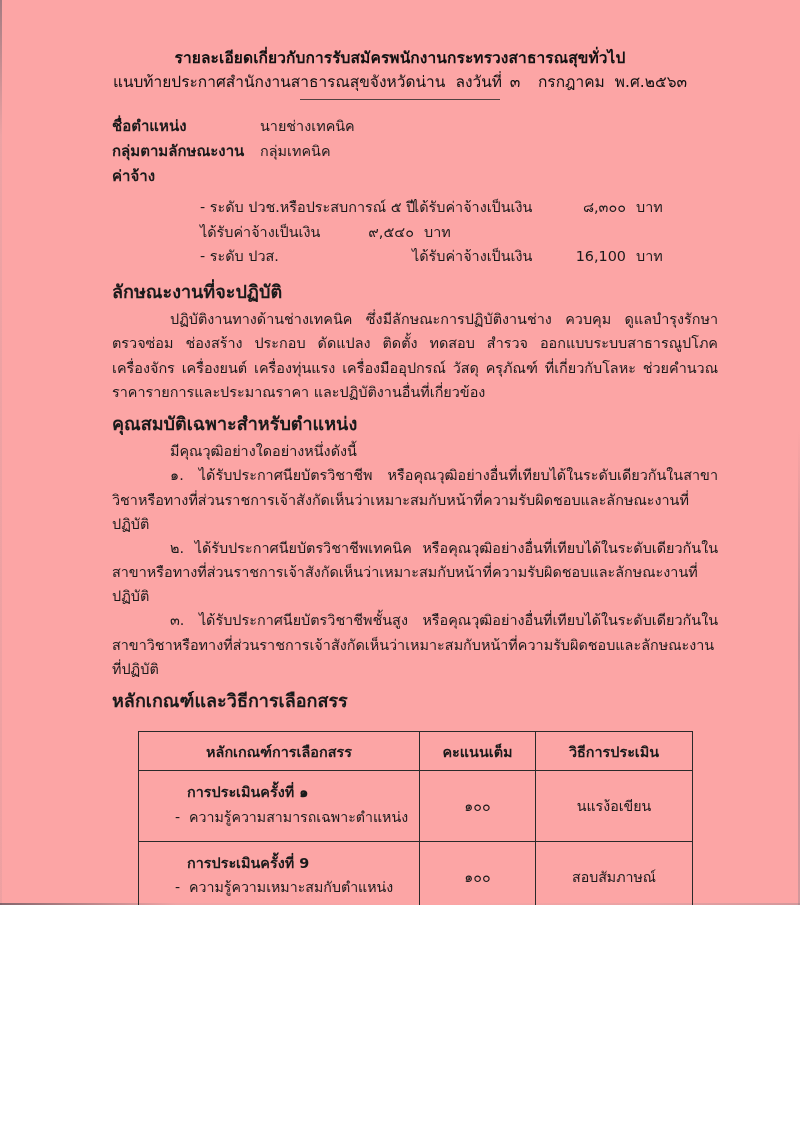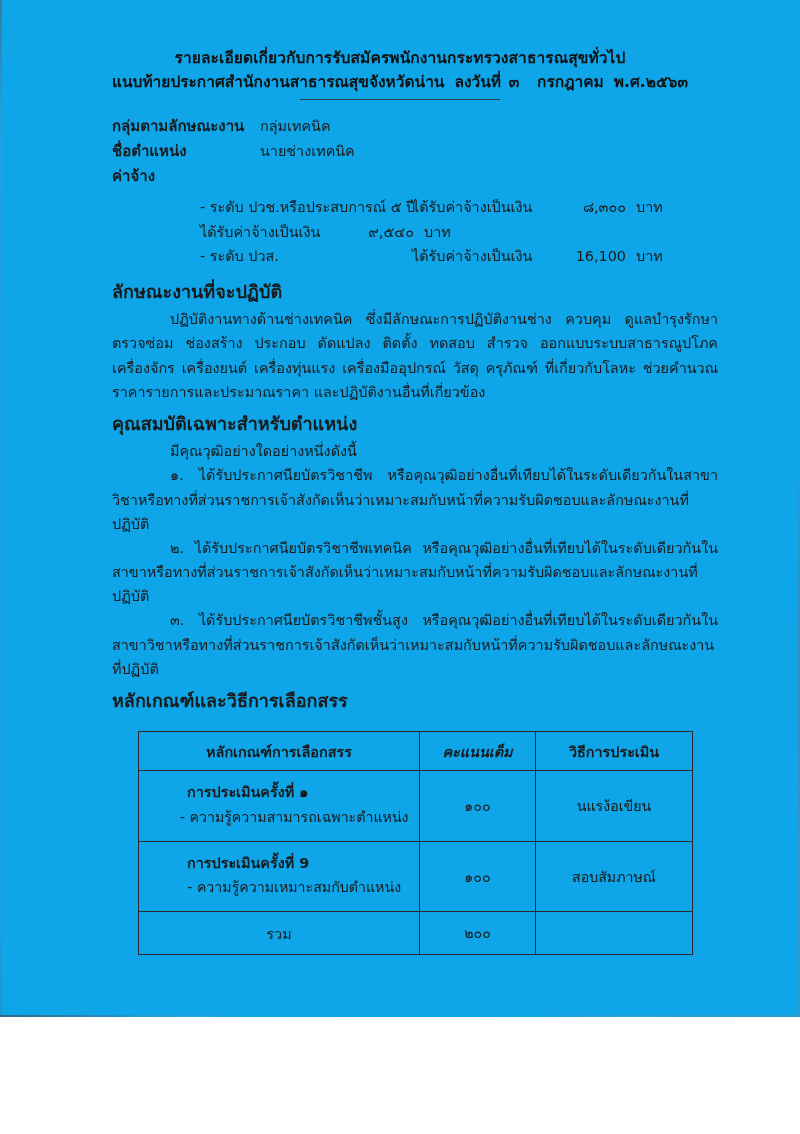--- a/index.html
+++ b/index.html
@@ -8,23 +8,23 @@
     padding: 0;
     background: #ffffff;
   }
   body {
     font-family: "DejaVu Sans", "Liberation Sans", sans-serif;
     color: #1a1a1a;
   }
   .page {
     position: relative;
     width: 800px;
-    height: 1017px;
+    height: 905px;
     margin: 0 auto;
-    background: #0ea5e9;
+    background: #fca5a5;
     overflow: hidden;
     box-sizing: border-box;
   }
   
   .scan-edge-left {
     position: absolute;
     left: 0; top: 0;
     width: 2px; height: 1134px;
     background: linear-gradient(to bottom, rgba(90,90,100,0.55), rgba(150,150,160,0.15) 12%, rgba(120,120,130,0.10) 80%, rgba(90,90,100,0.35));
   }
@@ -54,21 +54,21 @@
   }
   .title-line {
     font-size: 15.5px;
     font-weight: bold;
     line-height: 1.55;
     letter-spacing: 0.1px;
     color: #111;
   }
   .title-line-2 {
     font-size: 15.5px;
-    font-weight: bold;
+    font-weight: normal;
     line-height: 1.6;
     color: #111;
     white-space: nowrap;
   }
   .title-line-2 .date-day {
     display: inline-block;
     min-width: 26px;
     text-align: center;
   }
   .title-line-2 .gap-sm { display: inline-block; width: 10px; }
@@ -174,41 +174,40 @@
     padding: 4px;
     vertical-align: middle;
   }
   table.criteria th {
     font-weight: bold;
     text-align: center;
     height: 30px;
     font-size: 14.4px;
   }
   .col-criteria { width: 272px; }
-  .col-score { width: 107px; font-style: italic; }
+  .col-score { width: 107px; }
   .col-method { width: 148px; }
 
   .crit-cell {
     padding: 7px 6px 9px 8px;
     min-height: 58px;
     box-sizing: border-box;
   }
   .crit-title {
     font-weight: bold;
     font-size: 14.4px;
     line-height: 1.5;
     margin-left: 36px;
   }
   .crit-sub {
     font-weight: normal;
     font-size: 14.2px;
     padding-left: 24px;
     line-height: 1.55;
     margin-top: 2px;
-    text-align: center;
   }
   .crit-sub .dash { display: inline-block; width: 14px; }
   .cell-center {
     text-align: center;
     font-size: 14.2px;
   }
   .row-total td {
     height: 34px;
   }
   .total-label {
@@ -231,27 +230,27 @@
       <div class="title-line">รายละเอียดเกี่ยวกับการรับสมัครพนักงานกระทรวงสาธารณสุขทั่วไป</div>
       <div class="title-line-2">
         <span>แนบท้ายประกาศสำนักงานสาธารณสุขจังหวัดน่าน</span><span class="gap-sm"></span><span>ลงวันที่</span><span class="date-day">๓</span><span class="gap-sm"></span><span>กรกฎาคม</span><span class="gap-sm"></span><span>พ.ศ.๒๕๖๓</span>
       </div>
       <div class="header-rule"></div>
     </div>
 
     <div class="body-area">
 
       <div class="field-row">
+        <span class="field-label">ชื่อตำแหน่ง</span>
+        <span class="field-value">นายช่างเทคนิค</span>
+      </div>
+
+      <div class="field-row">
         <span class="field-label">กลุ่มตามลักษณะงาน</span>
         <span class="field-value">กลุ่มเทคนิค</span>
-      </div>
-
-      <div class="field-row">
-        <span class="field-label">ชื่อตำแหน่ง</span>
-        <span class="field-value">นายช่างเทคนิค</span>
       </div>
 
       <div class="field-row">
         <span class="field-label">ค่าจ้าง</span>
       </div>
 
       <div class="wage-list">
 
         <div class="wage-row">
           <span class="wage-level">- ระดับ ปวช.หรือประสบการณ์ ๕ ปี</span>

